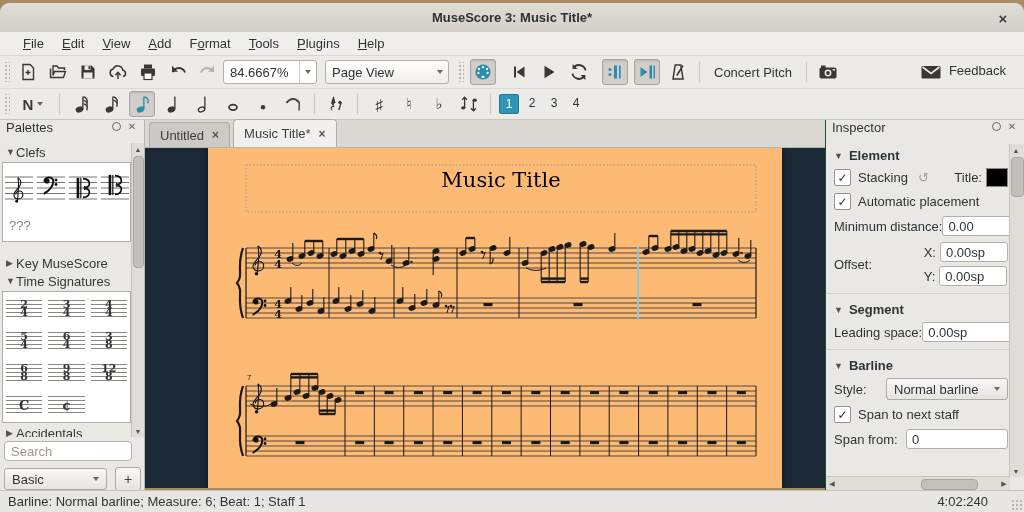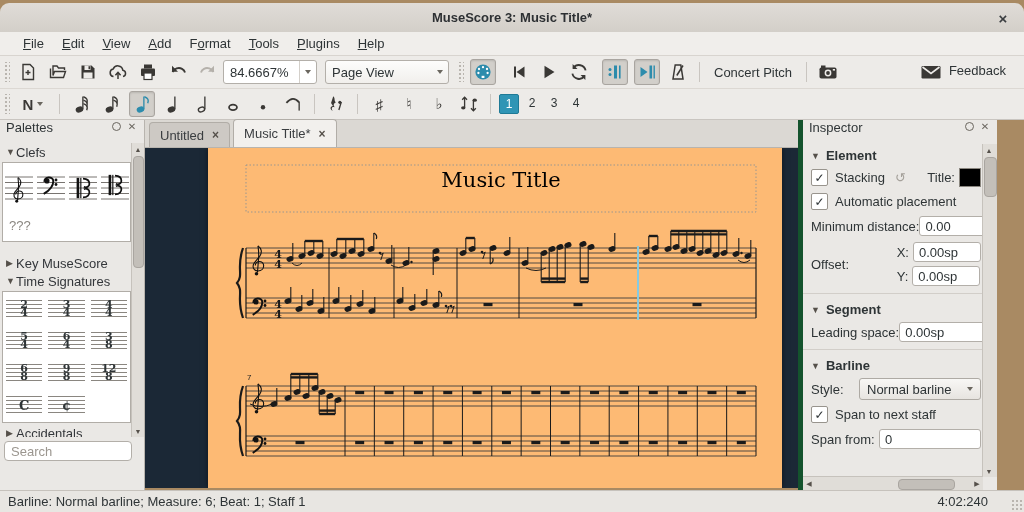--- a/index.html
+++ b/index.html
@@ -66,21 +66,21 @@
   
   #tabbar{position:absolute;top:120px;left:145px;width:680px;height:28px;background:#dbd8d3;border-bottom:1px solid #b8b4ae;
     display:flex;align-items:flex-end;padding-left:4px;box-sizing:border-box}
   .tab{height:24px;display:flex;align-items:center;padding:0 10px;margin-right:3px;border:1px solid #b1ada7;border-bottom:none;
     border-radius:4px 4px 0 0;background:#cdc9c4;font-size:13px;color:#3a3d40}
   .tab.active{background:#f2f0ed;height:27px}
   .tab .x{margin-left:8px;font-size:12px;color:#55504a;font-weight:bold}
   #score-view{position:absolute;top:148px;left:145px;width:680px;height:340px;background:#1b2836;overflow:hidden}
   #score-page{position:absolute;left:63px;top:0;width:574px;height:340px;background:#fdba74;box-shadow:0 0 6px rgba(0,0,0,.5)}
   
-  #inspector{position:absolute;top:120px;left:798px;width:199px;height:370px;background:#eae8e5;border-left:5px solid #14532d;box-sizing:border-box}
+  #inspector{position:absolute;top:120px;left:825px;width:199px;height:370px;background:#eae8e5;border-left:1px solid #14532d;box-sizing:border-box}
   .insp-body{position:absolute;top:24px;left:0;right:14px;bottom:13px;overflow:hidden}
   .sect{display:flex;align-items:center;font-weight:bold;padding:4px 8px 2px 8px;color:#2e3436}
   .sect .chev{font-size:9px;font-weight:normal;margin-right:6px;color:#55504a}
   .irow{display:flex;align-items:center;padding:3px 2px 3px 8px}
   .cb{width:15px;height:15px;background:#fff;border:1px solid #98948d;border-radius:2px;margin-right:7px;
     display:flex;align-items:center;justify-content:center;font-size:12px;color:#2e3436;flex:none}
   .ifield{background:#fff;border:1px solid #b3afa9;border-radius:3px;height:20px;padding:0 5px;box-sizing:border-box;
     font-family:inherit;font-size:13px;color:#2e3436}
   .ilab{white-space:nowrap}
   .divider{height:1px;background:#d2cec9;margin:4px 0}
@@ -525,20 +525,27 @@
       <span class="chev">▶</span>
         <span>Accidentals</span>
     </div>
   </div>
   <div class="pal-scrollbar">
     <div class="sb-arrow">▲</div>
     <div class="sb-thumb" style="top:13px;height:110px"></div>
     <div class="sb-arrow" style="position:absolute;bottom:0">▼</div>
   </div>
   <input id="pal-search" placeholder="Search" style="">
+  <div class="pal-bottom">
+    <div class="dropbtn" style="width:105px">
+      <span>Basic</span>
+        <span class="caret"></span>
+    </div>
+    <div class="plusbtn">+</div>
+  </div>
 </div>
 
 <div id="tabbar">
     <div class="tab">
       <span>Untitled</span>
       <span class="x">×</span>
     </div>
     <div class="tab active">
       <span>Music Title*</span>
       <span class="x">×</span>

